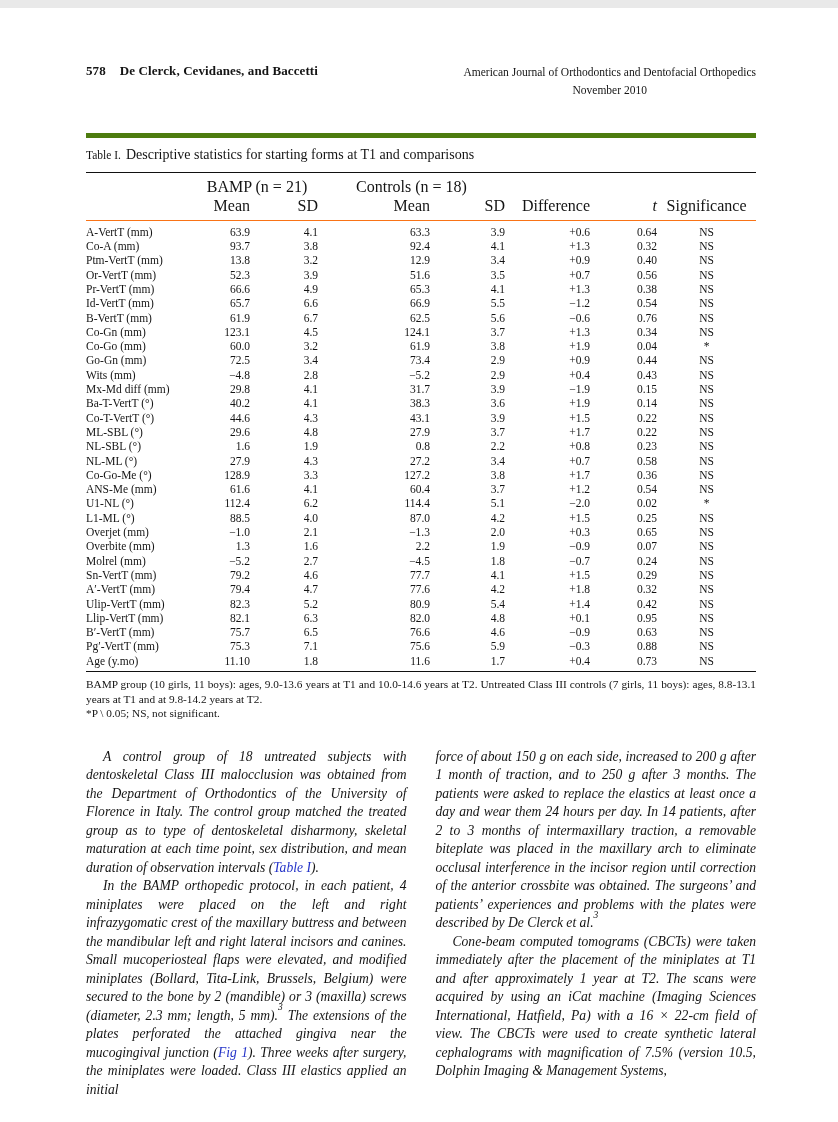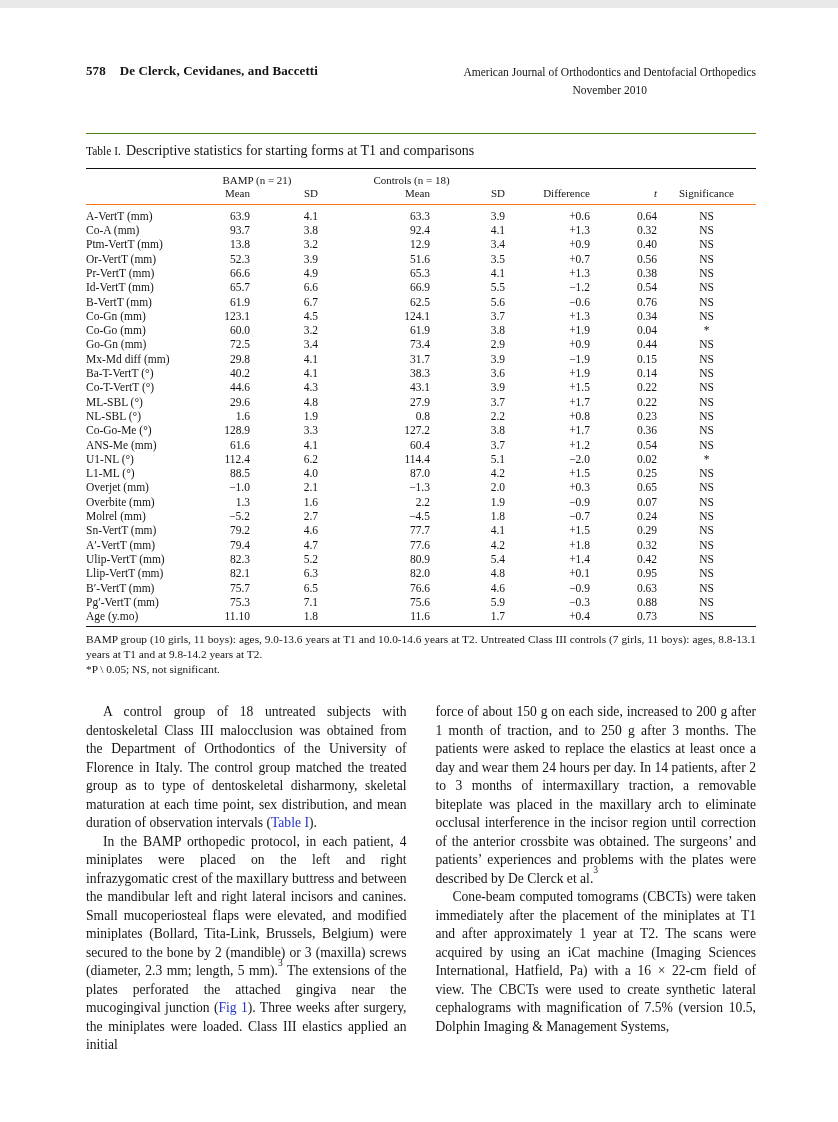--- a/index.html
+++ b/index.html
@@ -9,47 +9,47 @@
     width:838px; height:1122px; background:#ffffff; margin:8px auto;
     padding:55px 82px 0 86px; overflow:hidden; position:relative;
   }
   
   .pg-header { display:flex; justify-content:space-between; align-items:flex-start; }
   .h-left { font-weight:bold; font-size:13px; letter-spacing:.1px; }
   .h-left .pgnum { margin-right:14px; }
   .h-right { text-align:center; font-size:11.5px; line-height:1.6; }
   
   .table-section { margin-top:33px; }
-  .table-caption { border-top:1px solid #4d7c0f; padding-top:7px; }
+  .table-caption { border-top:5px solid #4d7c0f; padding-top:7px; }
   .tlabel { font-size:11.5px; }
   .ttitle { font-size:14px; margin-left:5px; }
   table.stats {
     width:100%; border-collapse:collapse; table-layout:fixed;
     margin-top:9px; border-top:1px solid #111; border-bottom:1px solid #111;
     font-size:11.5px;
   }
-  table.stats th { font-weight:normal; font-size:11px; }
+  table.stats th { font-weight:normal; font-size:16px; }
   tr.group-row th { padding-top:5px; padding-bottom:1px; }
   tr.sub-row th { padding-bottom:5px; border-bottom:1px solid #f97316; }
   .grp { text-align:center; }
   .num { text-align:right; }
   .sig { text-align:center; }
   .th-t { font-style:italic; }
   tbody td { line-height:14.3px; white-space:nowrap; overflow:hidden; }
   tbody tr:first-child td { padding-top:4px; }
   tbody tr:last-child td { padding-bottom:3px; }
   td.c0 { text-align:left; padding-right:4px; }
   td.c1, td.c2, td.c3, td.c4, td.c5, td.c6 { text-align:right; }
   td.c7 { text-align:center; }
   
   .table-footnote { margin-top:5px; font-size:11.3px; line-height:14.6px; text-align:justify; }
   .table-footnote p { margin:0; }
   
   .body-text { display:flex; gap:29px; margin-top:27px; }
-  .body-col { flex:1; font-size:13.6px; line-height:18.5px; text-align:justify; }
+  .body-col { flex:1; font-size:13.6px; line-height:18.5px; text-align:justify;font-style:italic; }
   .body-para { margin:0; }
   .body-para.indent { text-indent:17px; }
   .ref-link { color:var(--link-color,#2433c8); text-decoration:none; }
   sup.ref-sup { font-size:9.5px; line-height:0; position:relative; top:-4px; }
 </style>
 </head>
 <body>
 
 <div class="page">
 
@@ -194,20 +194,30 @@
             <td class="c0">Go-Gn (mm)</td>
             <td class="c1">72.5</td>
             <td class="c2">3.4</td>
             <td class="c3">73.4</td>
             <td class="c4">2.9</td>
             <td class="c5">+0.9</td>
             <td class="c6">0.44</td>
             <td class="c7">NS</td>
           </tr>
           <tr>
+            <td class="c0">Wits (mm)</td>
+            <td class="c1">−4.8</td>
+            <td class="c2">2.8</td>
+            <td class="c3">−5.2</td>
+            <td class="c4">2.9</td>
+            <td class="c5">+0.4</td>
+            <td class="c6">0.43</td>
+            <td class="c7">NS</td>
+          </tr>
+          <tr>
             <td class="c0">Mx-Md diff (mm)</td>
             <td class="c1">29.8</td>
             <td class="c2">4.1</td>
             <td class="c3">31.7</td>
             <td class="c4">3.9</td>
             <td class="c5">−1.9</td>
             <td class="c6">0.15</td>
             <td class="c7">NS</td>
           </tr>
           <tr>
@@ -241,20 +251,30 @@
             <td class="c7">NS</td>
           </tr>
           <tr>
             <td class="c0">NL-SBL (°)</td>
             <td class="c1">1.6</td>
             <td class="c2">1.9</td>
             <td class="c3">0.8</td>
             <td class="c4">2.2</td>
             <td class="c5">+0.8</td>
             <td class="c6">0.23</td>
+            <td class="c7">NS</td>
+          </tr>
+          <tr>
+            <td class="c0">NL-ML (°)</td>
+            <td class="c1">27.9</td>
+            <td class="c2">4.3</td>
+            <td class="c3">27.2</td>
+            <td class="c4">3.4</td>
+            <td class="c5">+0.7</td>
+            <td class="c6">0.58</td>
             <td class="c7">NS</td>
           </tr>
           <tr>
             <td class="c0">Co-Go-Me (°)</td>
             <td class="c1">128.9</td>
             <td class="c2">3.3</td>
             <td class="c3">127.2</td>
             <td class="c4">3.8</td>
             <td class="c5">+1.7</td>
             <td class="c6">0.36</td>

